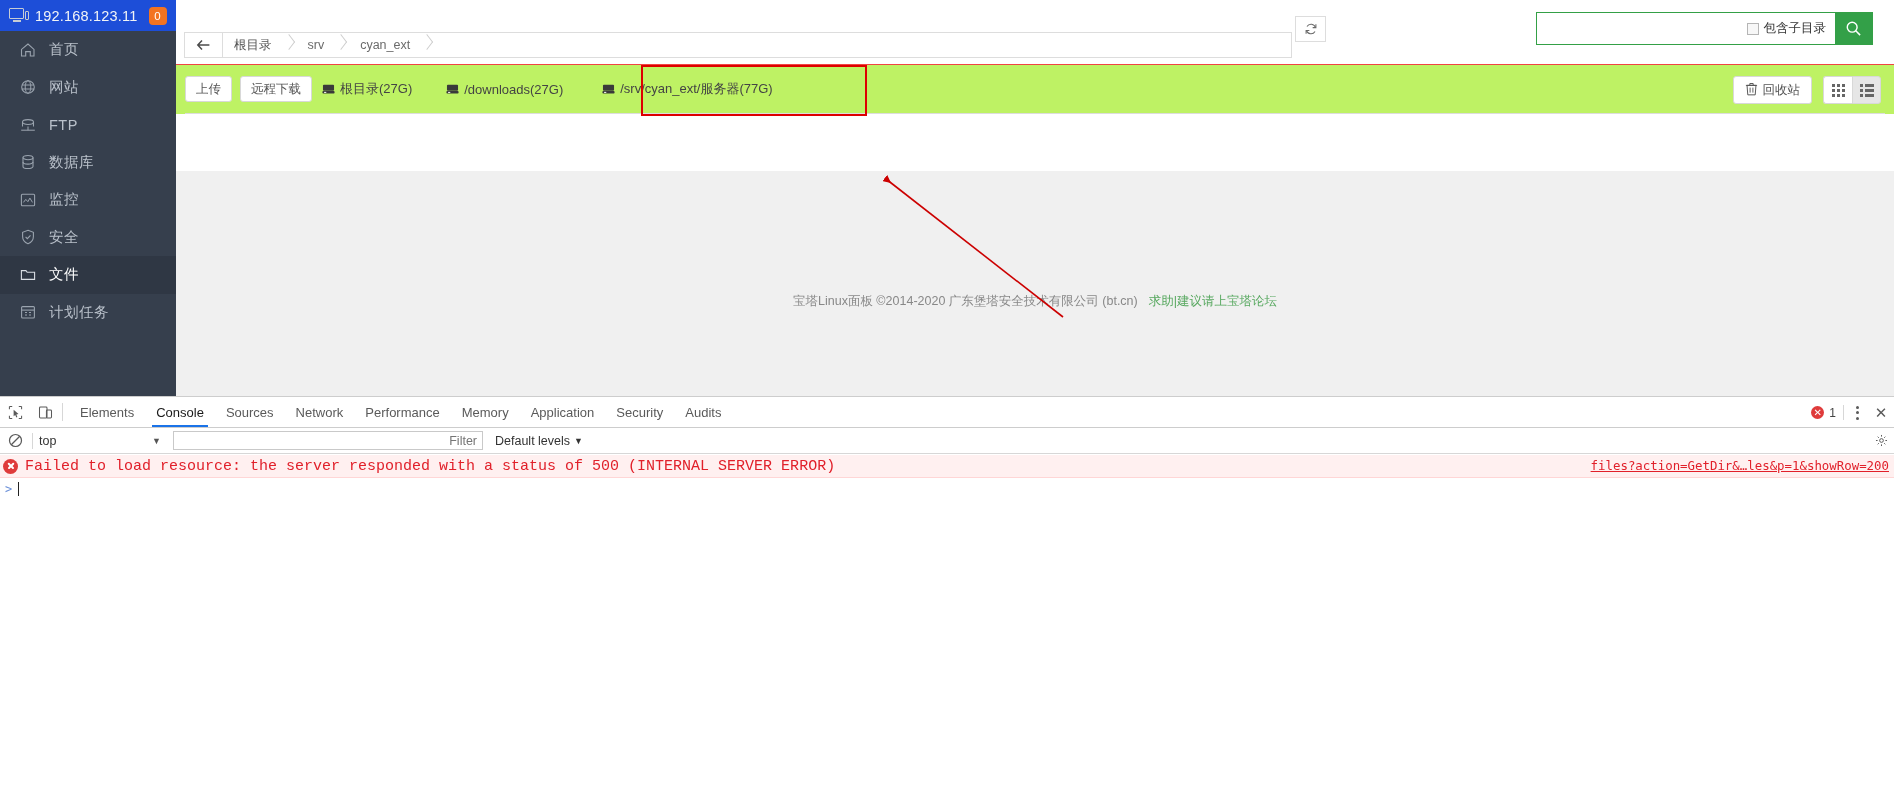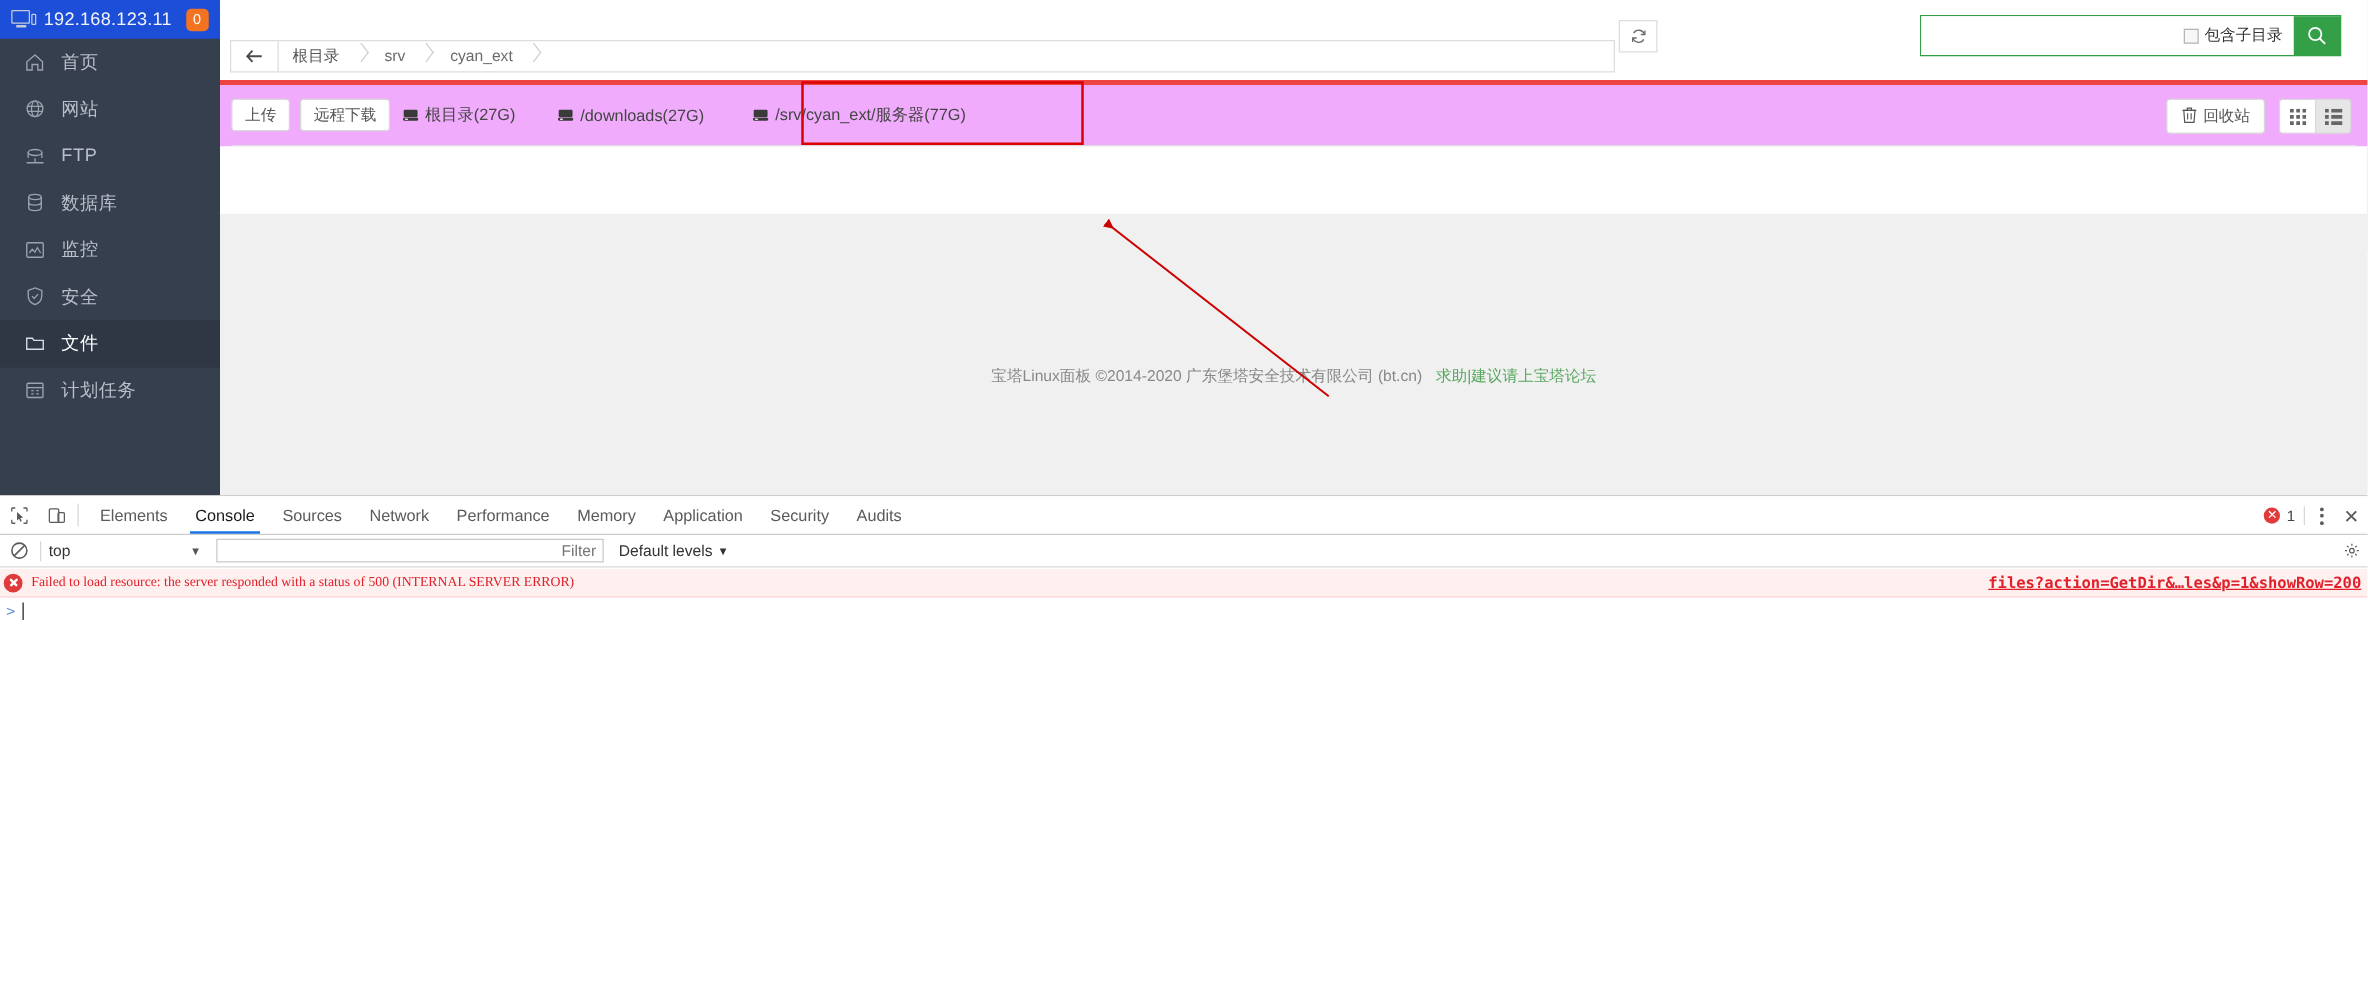--- a/index.html
+++ b/index.html
@@ -182,22 +182,22 @@
     background: #33a048;
     display: flex; align-items: center; justify-content: center;
     cursor: pointer;
   }
   #search-btn svg { display: block; }
 
   
   #tool-row {
     position: absolute; left: 0; top: 64px;
     right: 0; height: 137px;
-    background: #f0abfc;
-    border-top: 4px solid #ef4444;
+    background: #bef264;
+    border-top: 1px solid #ef4444;
   }
   #tool-inner {
     position: absolute; left: 9px; top: 0;
     right: 9px; height: 48px;
     display: flex; align-items: center;
     gap: 0;
   }
   .tbtn {
     height: 26px;
     padding: 0 10px;
@@ -436,34 +436,33 @@
     flex: none; margin-right: 7px;
     position: relative;
   }
   #err-icon::before, #err-icon::after {
     content: ""; position: absolute;
     width: 8px; height: 1.6px; background: #fff; border-radius: 1px;
   }
   #err-icon::before { transform: rotate(45deg); }
   #err-icon::after  { transform: rotate(-45deg); }
   #err-text {
-    font-family: Liberation Serif, serif;
-    font-size: 11px;
+    font-family: Liberation Mono, monospace;
+    font-size: 15px;
     color: #d8000c; color: #e1202a;
     white-space: nowrap;
   }
   #err-src {
     position: absolute; right: 5px; top: 3px;
     font-family: "DejaVu Sans Mono", "Liberation Mono", monospace;
     font-size: 12.4px;
     color: #d8000c; color: #e1202a;
     text-decoration: underline;
     cursor: pointer;
     white-space: nowrap;
-    font-weight: bold;
   }
   #prompt-row {
     height: 22px;
     display: flex; align-items: center;
     padding-left: 5px;
     gap: 6px;
   }
   #prompt-arrow {
     color: #5a8ee0; color: #6a8fd8;
     font-size: 12px;

